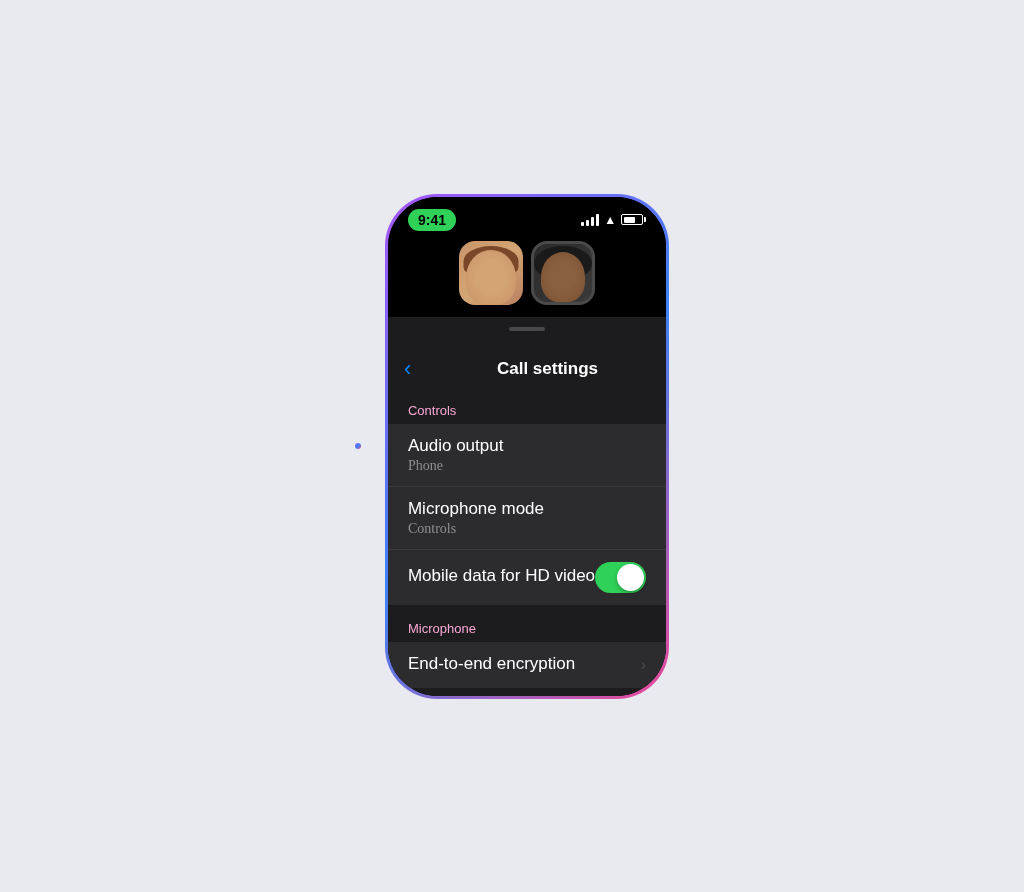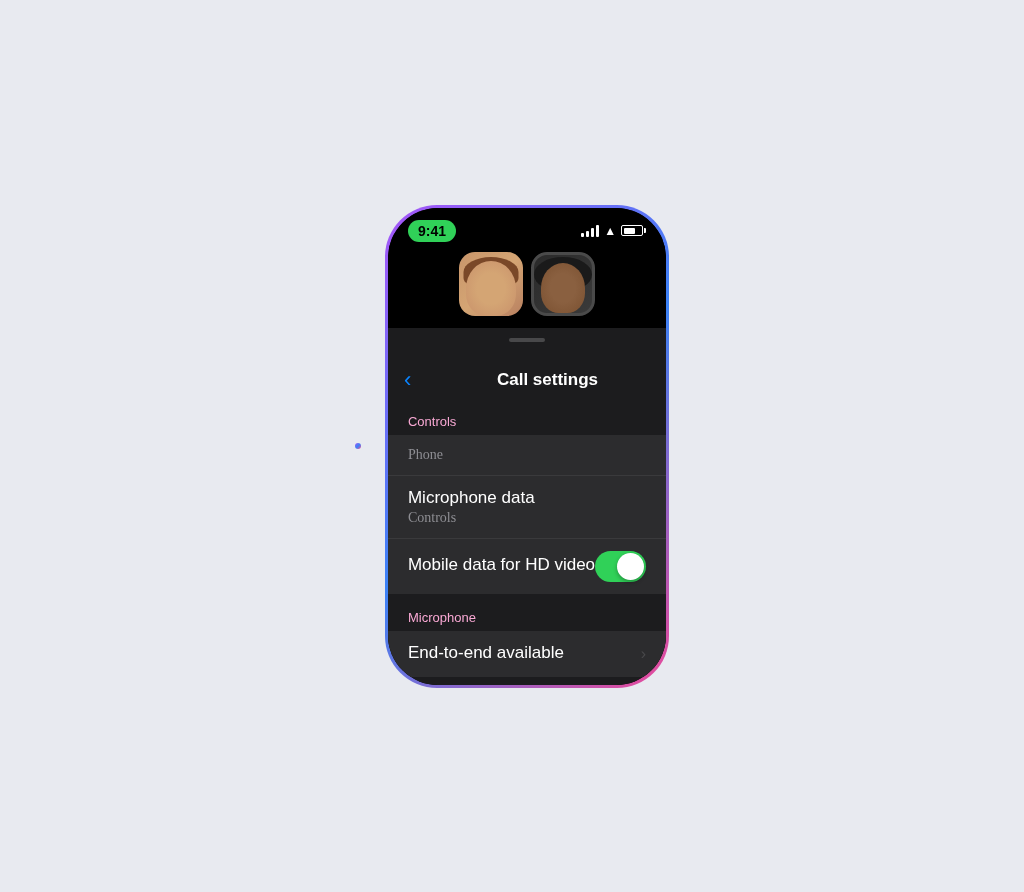--- a/index.html
+++ b/index.html
@@ -441,27 +441,28 @@
         <span class="back-btn">‹</span>
         <span class="settings-title">Call settings</span>
       </div>
 
       <div class="section-label">Controls</div>
 
       <div class="settings-group">
 
         <div class="settings-row">
           <div class="row-content">
+            <div class="row-title">Audio output</div>
             <div class="row-subtitle">Phone</div>
           </div>
         </div>
 
         <div class="settings-row">
           <div class="row-content">
-            <div class="row-title">Microphone data</div>
+            <div class="row-title">Microphone mode</div>
             <div class="row-subtitle">Controls</div>
           </div>
         </div>
 
         <div class="settings-row">
           <div class="row-content">
             <div class="row-title">Mobile data for HD video</div>
           </div>
           <div class="row-right">
             <div class="toggle">
@@ -470,21 +471,21 @@
           </div>
         </div>
       </div>
 
       <div class="section-label">Microphone</div>
 
       <div class="settings-group">
 
         <div class="settings-row">
           <div class="row-content">
-            <div class="row-title">End-to-end available</div>
+            <div class="row-title">End-to-end encryption</div>
           </div>
           <div class="row-right">
             <span class="chevron-right">›</span>
           </div>
         </div>
       </div>
 
     </div>
   </div>
 </div>

